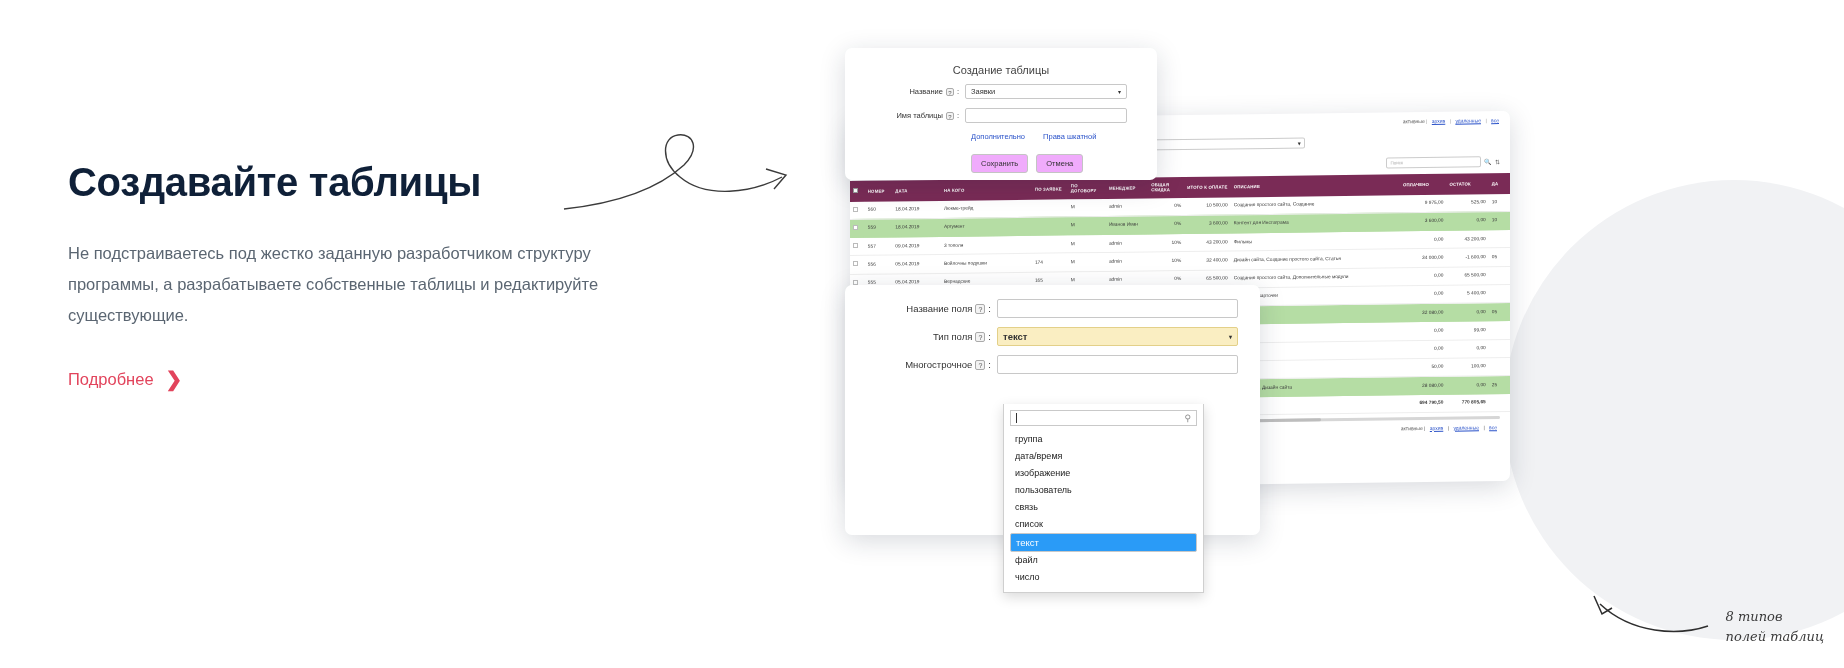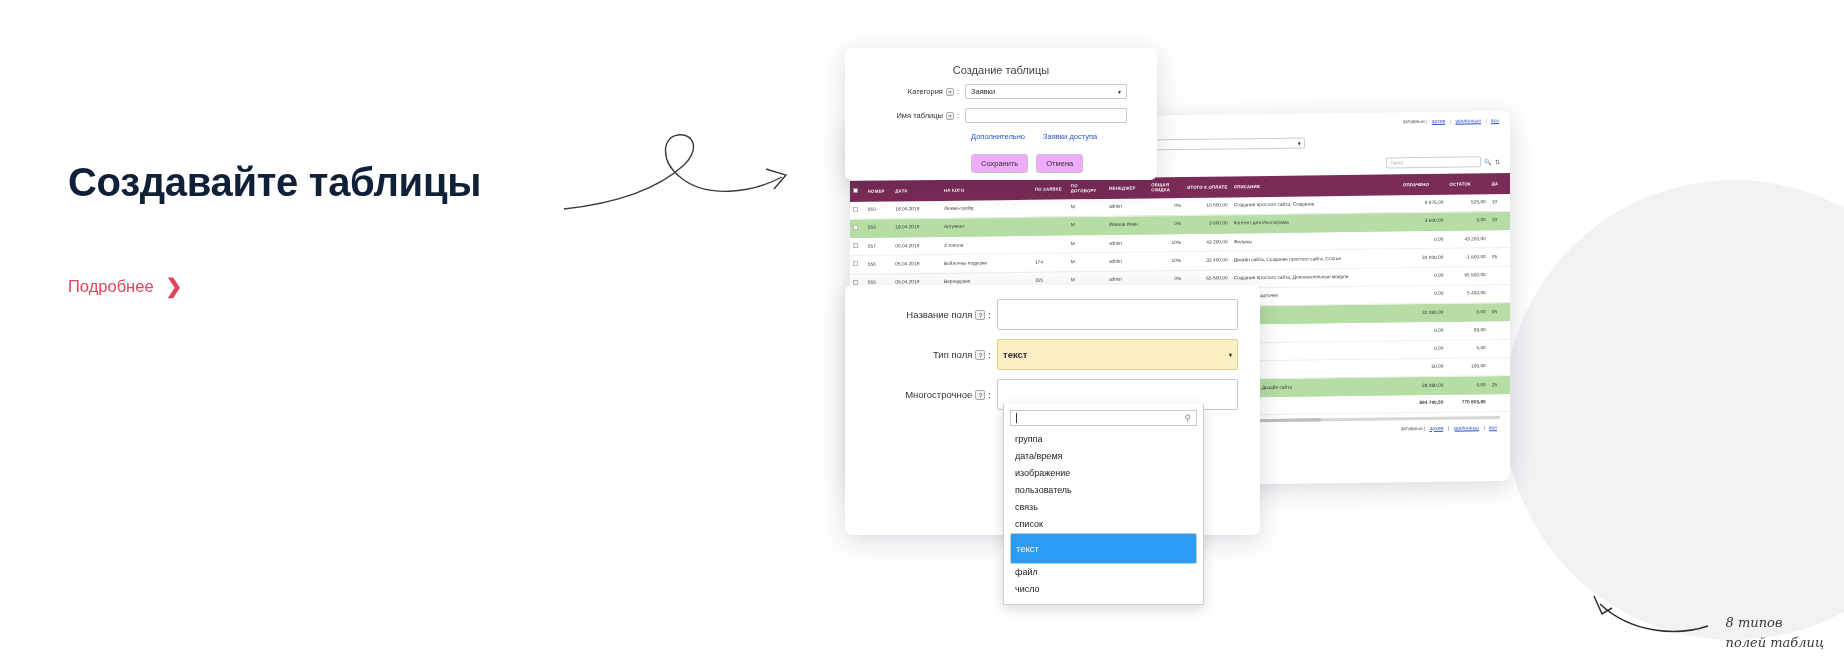--- a/index.html
+++ b/index.html
@@ -144,21 +144,21 @@
     font-size:7.5px; color:#333; padding:4px 9px; cursor:pointer;
   }
 
   
   #dlg-create-field {
     left:0px; top:285px; width:415px; height:250px; z-index:7; padding:14px 0;
   }
   #dlg-create-field .dlg-title { font-size:14.5px; color:#3d3d3d; margin:10px 0 22px; }
   #dlg-create-field .frm-lab { width:152px; font-size:9.5px; }
   #dlg-create-field .qm { width:10px; height:10px; line-height:10px; font-size:7px; }
-  #dlg-create-field .inp, #dlg-create-field .sel { height:31px; font-size:9.5px; }
+  #dlg-create-field .inp, #dlg-create-field .sel { height:19px; font-size:9.5px; }
   #dlg-create-field .frm-ctl { padding-right:22px; }
   .sel.hot { background:#faeec2; border-color:#e3d089; font-weight:bold; color:#333; }
   #dlg-create-field .dlg-btns { margin:66px 0 0 160px; }
   #dlg-create-field .btn { font-size:9.5px; padding:5px 11px; }
 
   
   #type-dropdown {
     position:absolute; left:158px; top:119px; width:201px;
     background:#fff; border:1px solid #cfcfcf; border-top:none;
     box-shadow:0 4px 12px rgba(0,0,0,.15); z-index:9; padding:6px;
@@ -169,33 +169,34 @@
   }
   #dd-search .cursor { width:1px; height:10px; background:#333; display:block; }
   #dd-search .mag { color:#888; font-size:9px; }
   .dd-item {
     font-size:9px; color:#222; padding:2px 5px; cursor:pointer; line-height:1.45;
   }
   .dd-item.sel { background:#2a9bf7; color:#fff; }
 
   
   #note {
-    position:absolute; right:20px; bottom:16px; z-index:8;
+    position:absolute; right:20px; bottom:22px; z-index:8;
     font-family:"DejaVu Serif", serif; font-style:italic;
     font-size:13px; color:#3a3a3a; line-height:1.5; text-align:left;
   }
   #note-arrow { position:absolute; right:132px; bottom:28px; z-index:8; }
 </style>
 </head>
 <body>
 
 <div id="bg-blob"></div>
 
 <div id="left-col">
   <h1 id="page-title">Создавайте таблицы</h1>
+  <p id="lead">Не подстраиваетесь под жестко заданную разработчиком структуру программы, а разрабатываете собственные таблицы и редактируйте существующие.</p>
   <a id="more-link">
     <span>Подробнее</span>
     <span class="chev">❯</span>
   </a>
 </div>
 
 <svg id="squiggle" width="250" height="110" viewBox="0 0 250 110">
   <path d="M4 84 C 60 78, 100 62, 124 40 C 140 24, 134 8, 118 10 C 102 12, 100 36, 120 52 C 146 74, 192 68, 222 52" fill="none" stroke="#3b3b3b" stroke-width="1.4"></path>
   <path d="M206 44 L226 50 L214 64" fill="none" stroke="#3b3b3b" stroke-width="1.4"></path>
 </svg>
@@ -463,21 +464,21 @@
         <a>все</a>
       </div>
     </div>
   </div>
 
   <div class="card" id="dlg-create-table">
     <div class="dlg-title">Создание таблицы</div>
 
     <div class="frm-row">
       <div class="frm-lab">
-        <span>Категория</span>
+        <span>Название</span>
         <span class="qm">?</span>
           <span>:</span>
       </div>
       <div class="frm-ctl">
         <div class="sel">
           <span>Заявки</span>
           <span class="caret">▾</span>
         </div>
       </div>
     </div>
@@ -488,21 +489,21 @@
         <span class="qm">?</span>
           <span>:</span>
       </div>
       <div class="frm-ctl">
         <div class="inp"></div>
       </div>
     </div>
 
     <div class="dlg-links">
       <a>Дополнительно</a>
-      <a>Заявки доступа</a>
+      <a>Права шкатной</a>
     </div>
 
     <div class="dlg-btns">
       <button class="btn">Сохранить</button>
       <button class="btn">Отмена</button>
     </div>
   </div>
 
   <div class="card" id="dlg-create-field">
 

